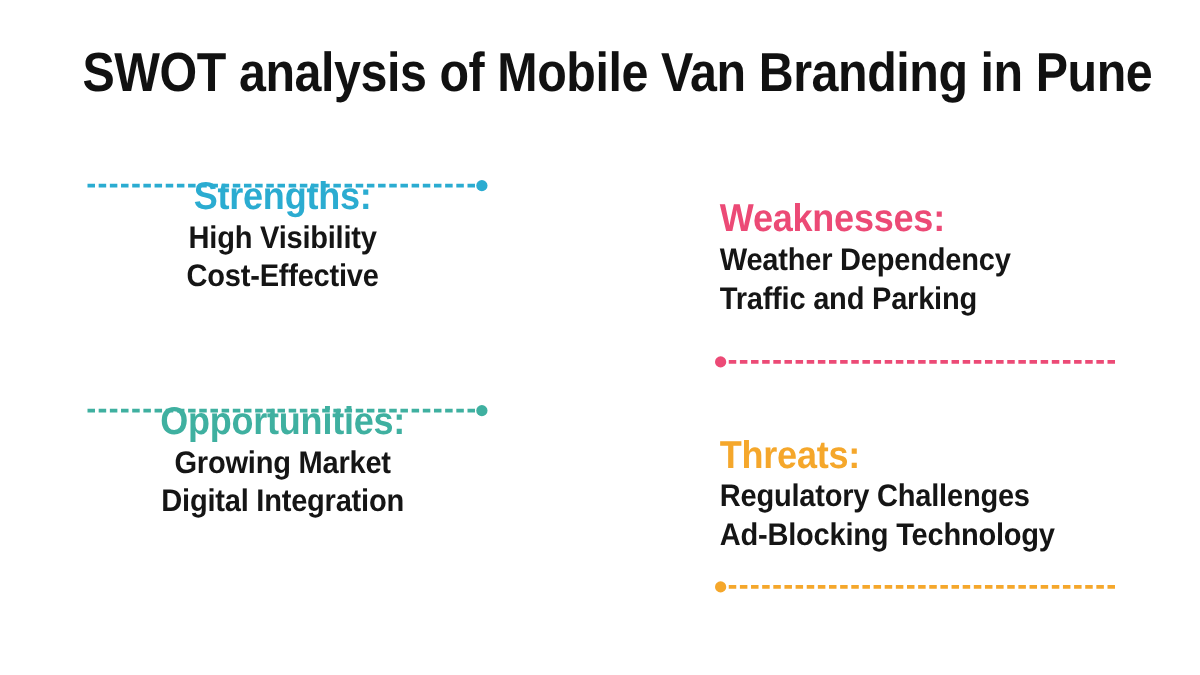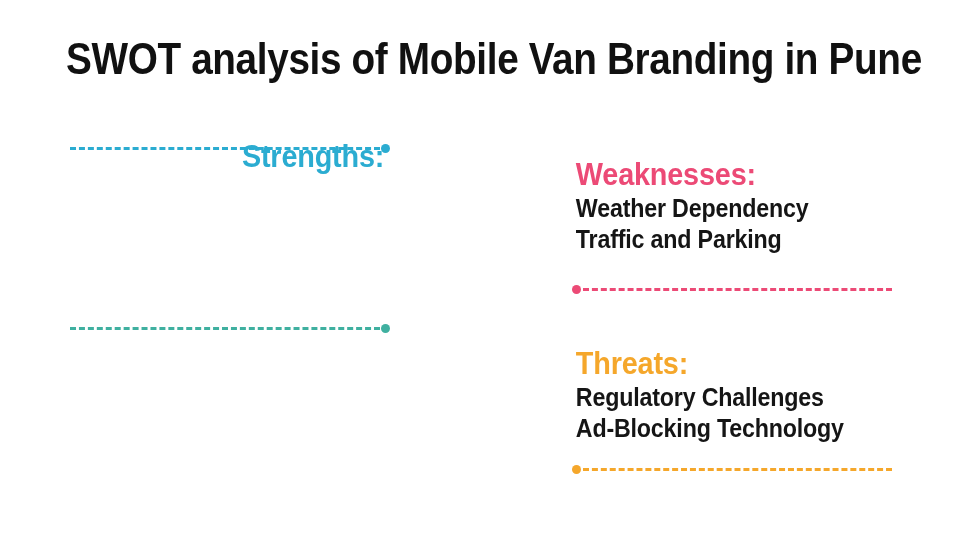--- a/index.html
+++ b/index.html
@@ -36,21 +36,21 @@
     transform: scaleX(0.88);
     transform-origin: left center;
     white-space: nowrap;
   }
 
   
   .quad {
     position: absolute;
     width: 340px;
   }
-  .quad-left  { left: 68px;  text-align: right; }
+  .quad-left  { left: 68px;  text-align: center; }
   .quad-right { left: 552px; text-align: left; }
 
   .q-strengths     { top: 140px; }
   .q-opportunities { top: 320px; }
   .q-weaknesses    { top: 158px; }
   .q-threats       { top: 347px; }
 
   .quad-heading {
     font-family: "Liberation Sans Narrow", "Liberation Sans", "DejaVu Sans", sans-serif;
     font-size: 31px;
@@ -120,38 +120,49 @@
 <div class="slide">
 
   <div class="slide-title">SWOT analysis of Mobile Van  Branding in Pune</div>
 
   <div class="rule rule-left rule-strengths">
     <div class="dashline" style="border-top-color: rgb(43, 172, 209);"></div>
     <div class="dot" style="background: rgb(43, 172, 209);"></div>
   </div>
   <div class="quad quad-left q-strengths">
     <div class="quad-heading" style="color: rgb(43, 172, 209);">Strengths:</div>
+    <ul class="quad-body">
+      <li>High Visibility</li>
+      <li>Cost-Effective</li>
+    </ul>
   </div>
 
   <div class="quad quad-right q-weaknesses">
     <div class="quad-heading" style="color: rgb(236, 74, 118);">Weaknesses:</div>
     <ul class="quad-body">
       <li>Weather Dependency</li>
       <li>Traffic and Parking</li>
     </ul>
   </div>
   <div class="rule rule-right rule-weaknesses">
     <div class="dot" style="background: rgb(236, 74, 118);"></div>
     <div class="dashline" style="border-top-color: rgb(236, 74, 118);"></div>
   </div>
 
   <div class="rule rule-left rule-opportunities">
     <div class="dashline" style="border-top-color: rgb(63, 176, 160);"></div>
     <div class="dot" style="background: rgb(63, 176, 160);"></div>
   </div>
+  <div class="quad quad-left q-opportunities">
+    <div class="quad-heading" style="color: rgb(63, 176, 160);">Opportunities:</div>
+    <ul class="quad-body">
+      <li>Growing Market</li>
+      <li>Digital Integration</li>
+    </ul>
+  </div>
 
   <div class="quad quad-right q-threats">
     <div class="quad-heading" style="color: rgb(245, 167, 43);">Threats:</div>
     <ul class="quad-body">
       <li>Regulatory Challenges</li>
       <li>Ad-Blocking Technology</li>
     </ul>
   </div>
   <div class="rule rule-right rule-threats">
     <div class="dot" style="background: rgb(245, 167, 43);"></div>

